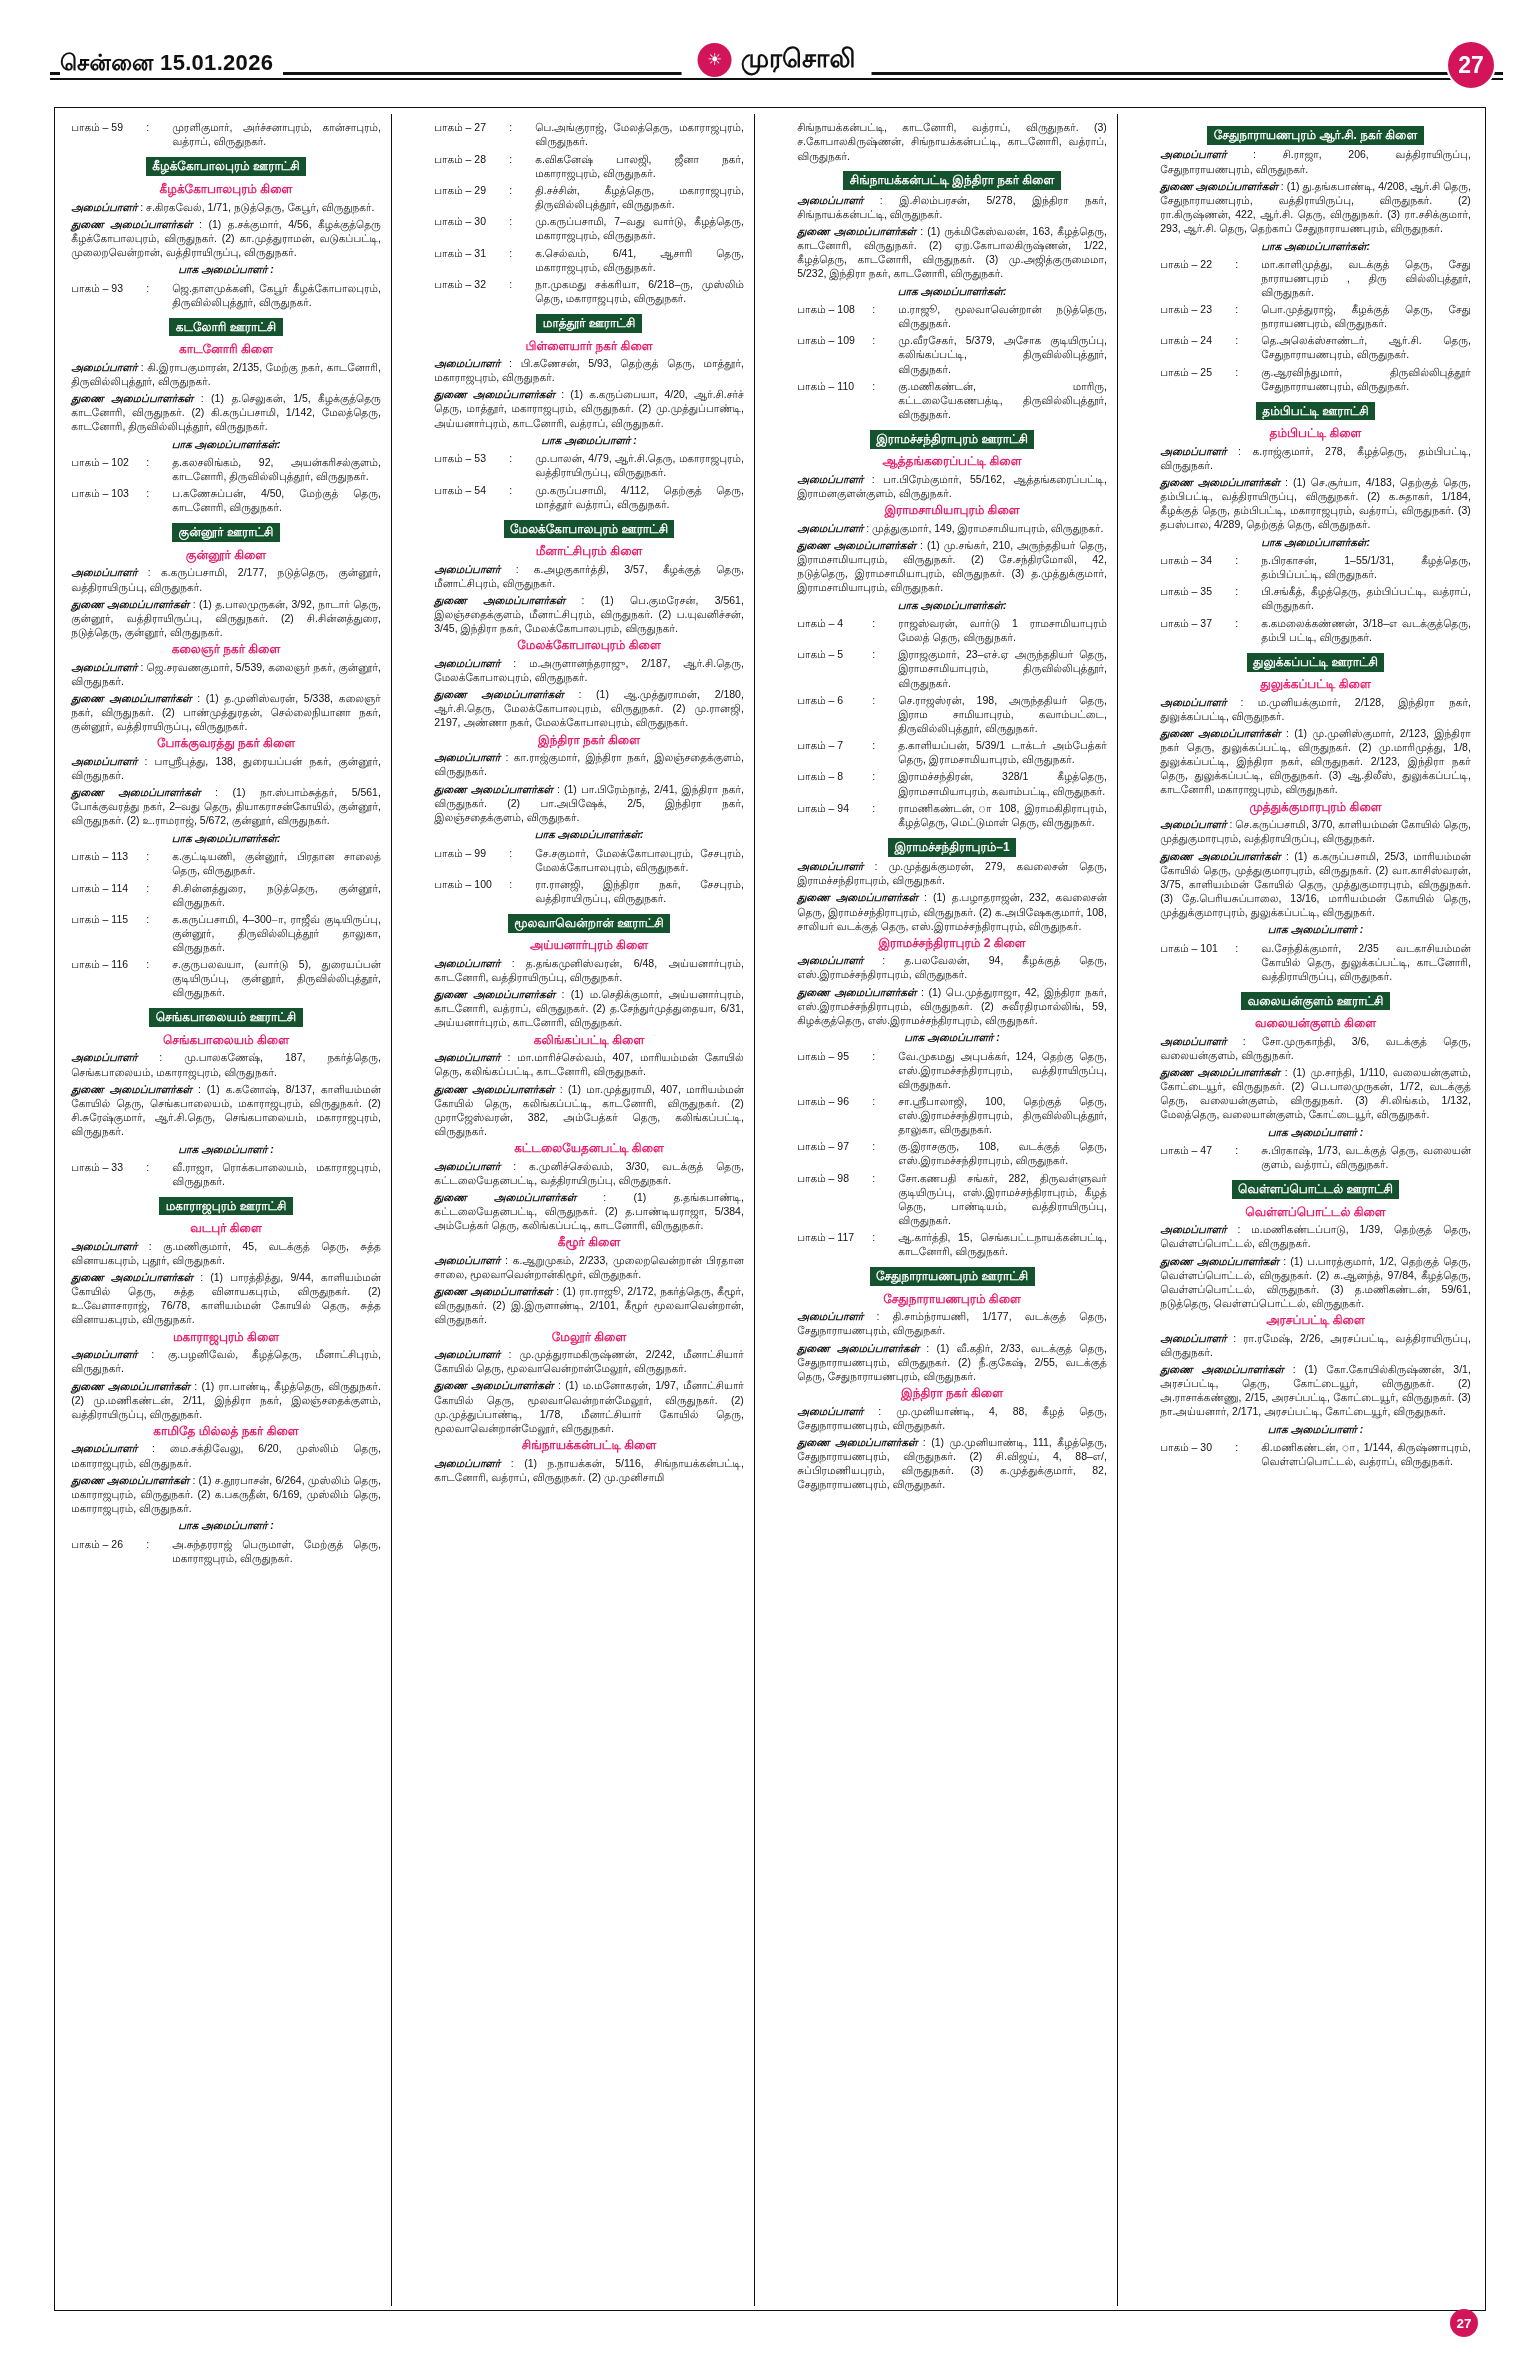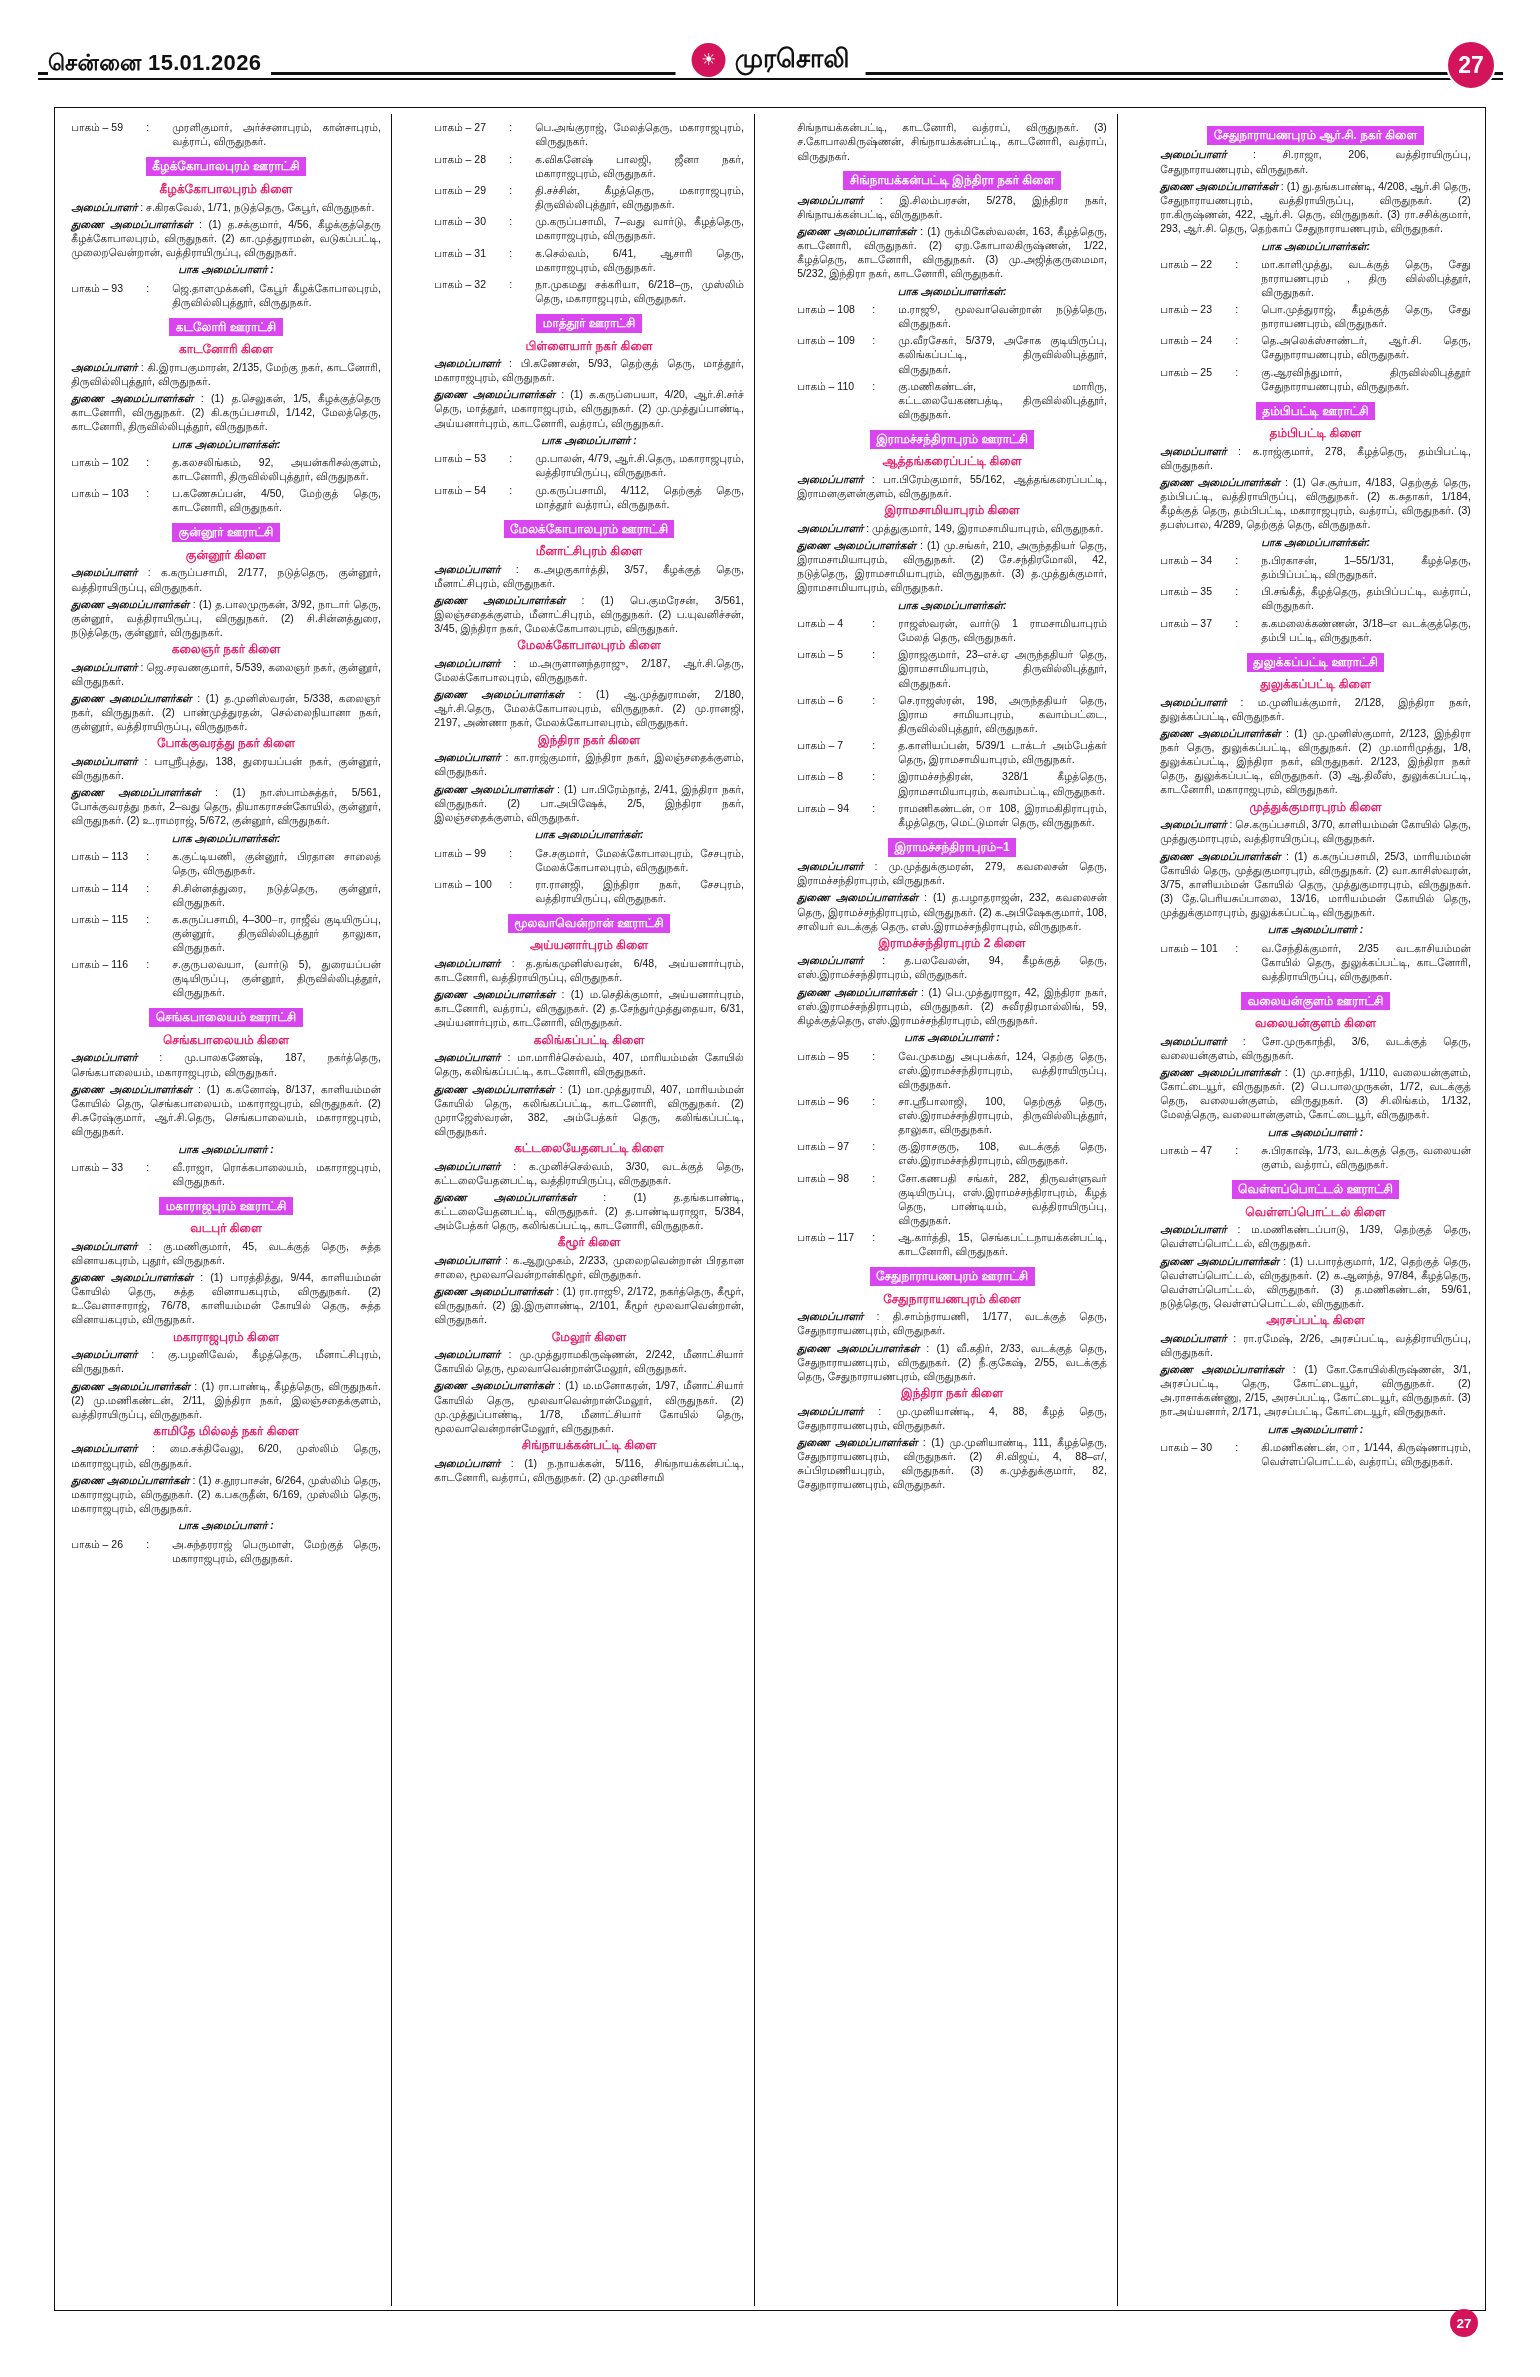--- a/index.html
+++ b/index.html
@@ -2,21 +2,21 @@
 <html style="font-size:10.2px"><head>
 <meta charset="utf-8">
 <style>
   html,body{margin:0;padding:0;background:#8a8a8a;}
   body{font-family:"Liberation Sans", sans-serif;}
   .page{
     width:1541px;height:2377px;background:#ffffff;position:relative;
     box-sizing:border-box;overflow:hidden;
   }
   .masthead{
-    position:absolute;left:0;right:0;top:0;height:96px;
+    position:absolute;left:12px;right:0;top:0;height:96px;
   }
   .mast-rule{
     position:absolute;left:38px;right:38px;top:72px;height:3.2px;background:#111;
   }
   .mast-rule2{
     position:absolute;left:38px;right:38px;top:78px;height:1.9px;background:#111;
   }
   .mast-left{
     position:absolute;left:48px;top:50px;font-size:22px;font-weight:bold;color:#111;
     background:#fff;padding:0 10.2px 0 0;letter-spacing:0.3px;
@@ -42,21 +42,21 @@
   .cols{
     position:absolute;left:61px;top:114px;width:1420px;height:2192px;
     display:flex;box-sizing:border-box;gap:32px;
   }
   .col{
     width:25%;box-sizing:border-box;padding:6.4px 10.2px 6.4px 10.2px;
     border-right:1.3px solid #111;
   }
   .col:last-child{border-right:none;}
   .ward-title{
-    display:inline-block;background:#d946ef;color:#ffffff;font-weight:bold;
+    display:inline-block;background:#14532d;color:#ffffff;font-weight:bold;
     font-size:12px;padding:1.9px 6.4px;margin:5.7px auto 2.6px auto;text-align:center;
   }
   .center{text-align:center;}
   .branch{
     color:#ec1c6b;font-weight:bold;font-size:12px;text-align:center;margin:3.2px 0 2.6px 0;
   }
   .para{
     font-size:10.5px;line-height:1.34;color:#111;text-align:justify;margin:0 0 3.2px 0;
   }
   .lbl{font-weight:bold;font-style:italic;}

